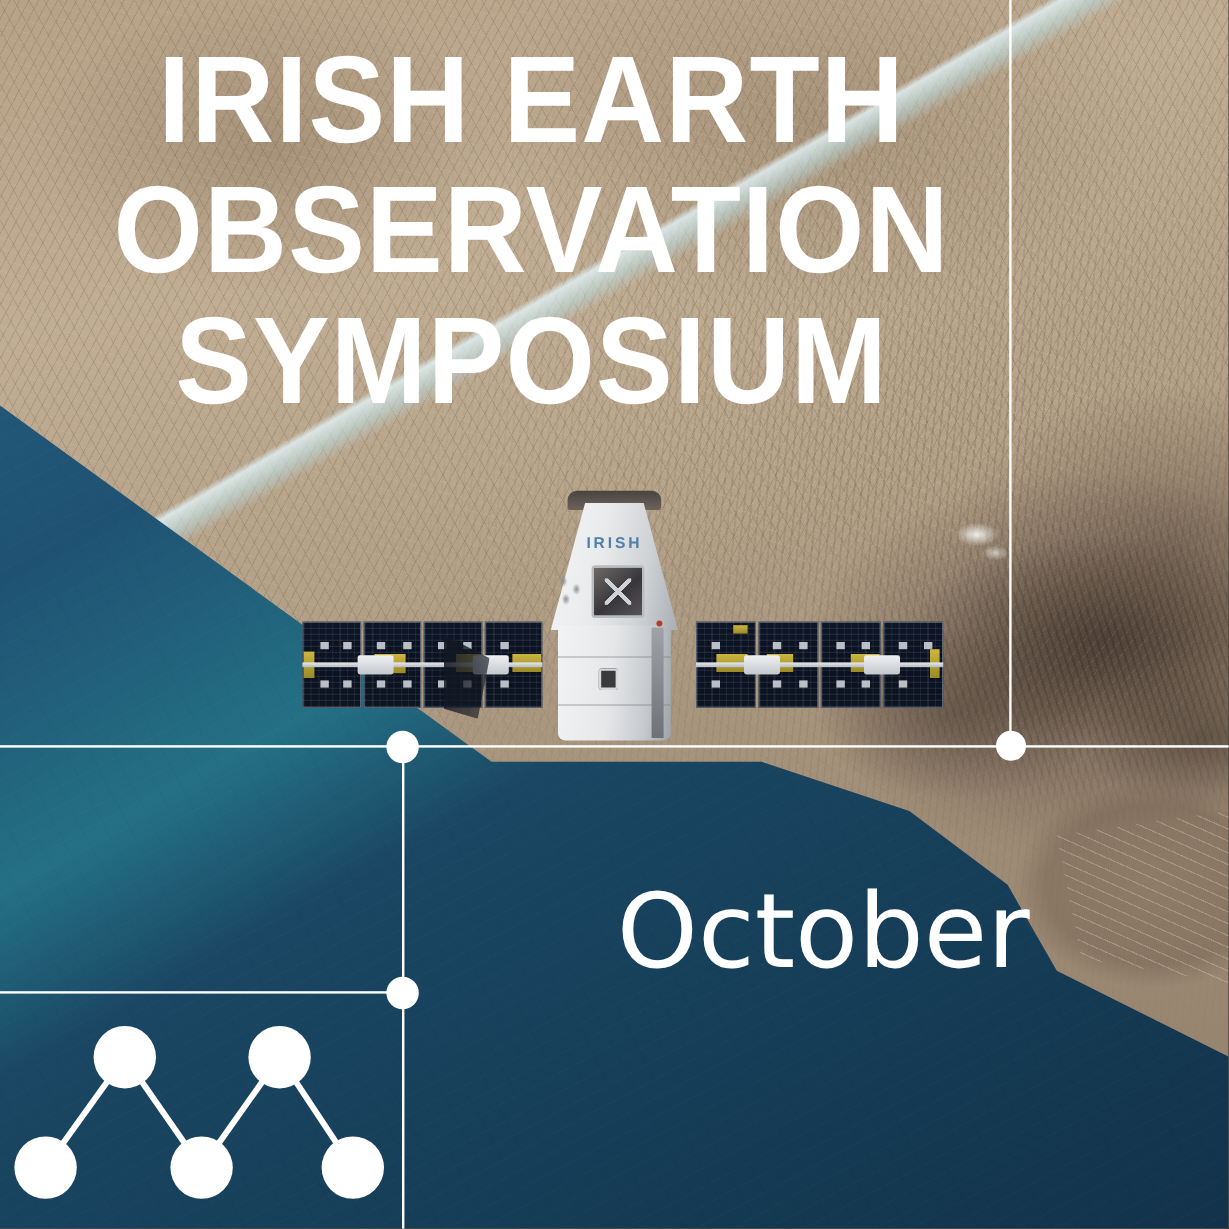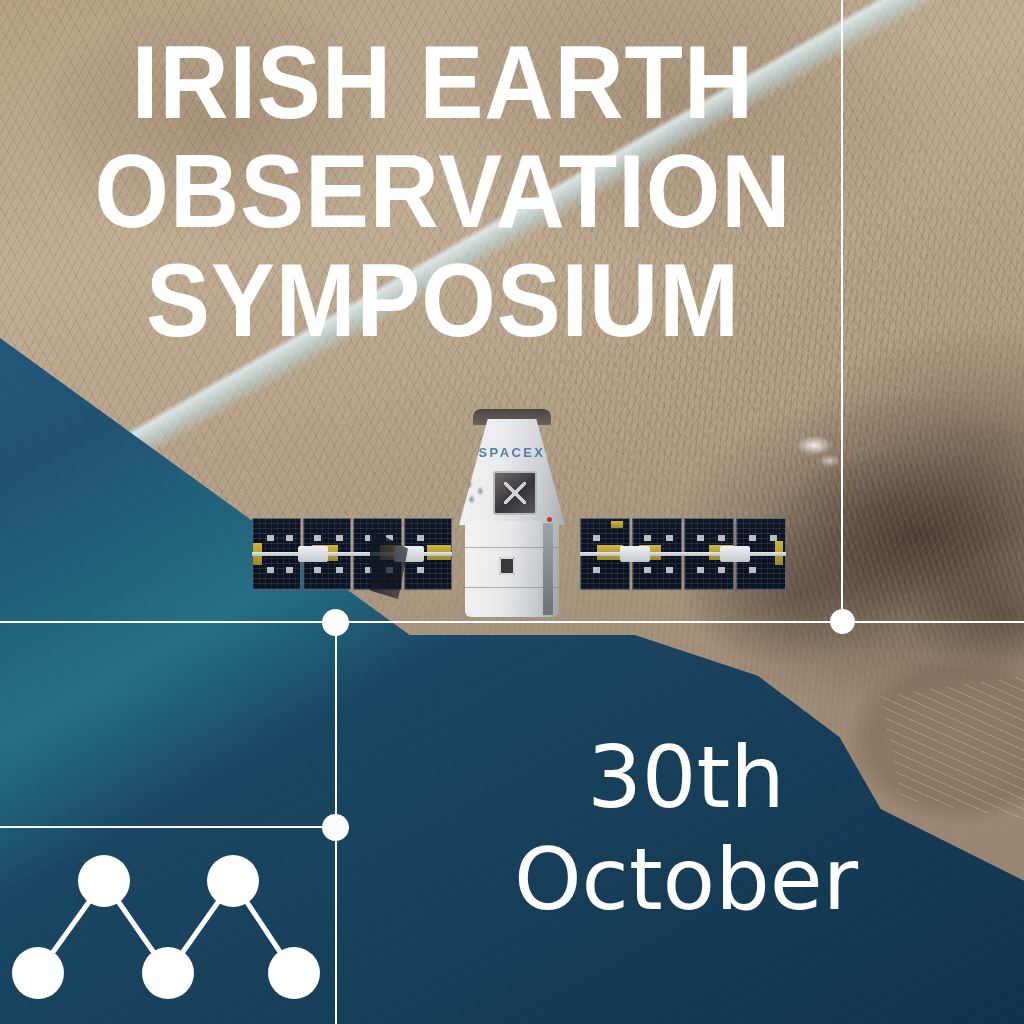--- a/index.html
+++ b/index.html
@@ -326,21 +326,21 @@
       <div class="wing-spar"></div>
       <div class="spar-hub" style="left:40px"></div>
       <div class="spar-hub" style="left:140px"></div>
     </div>
 
     <div class="shadow-fin"></div>
 
     <div class="capsule">
       <div class="nose"></div>
       <div class="cone"></div>
-      <div class="brand">SPACEX</div>
+      <div class="brand">IRISH</div>
       <div class="thrusters"></div>
       <div class="hatch">
         <div class="hatch-x"></div>
       </div>
       <div class="trunk"></div>
       <div class="trunk-seam" style="top:142px"></div>
       <div class="trunk-seam" style="top:182px"></div>
       <div class="trunk-rail"></div>
       <div class="red-dot"></div>
       <div class="trunk-badge"></div>
@@ -355,21 +355,20 @@
   <div class="grid-dot dot-b"></div>
   <div class="grid-dot dot-c"></div>
 
   <h1 id="headline">
     <span class="hl-line">IRISH EARTH</span>
     <span class="hl-line">OBSERVATION</span>
     <span class="hl-line">SYMPOSIUM</span>
   </h1>
 
   <div id="date-block">
-    <span class="dt-line">30th</span>
     <span class="dt-line">October</span>
   </div>
 
   <svg id="zigzag" viewBox="0 0 336 178">
     <polyline id="zz-path" fill="none" stroke="#ffffff" stroke-width="5" stroke-linecap="round" stroke-linejoin="round" points="38,127 104,35 168,127 233,35 294,127"></polyline>
     <g id="zz-nodes">
         <circle cx="38" cy="127" r="26" fill="#ffffff"></circle>
         <circle cx="104" cy="35" r="26" fill="#ffffff"></circle>
         <circle cx="168" cy="127" r="26" fill="#ffffff"></circle>
         <circle cx="233" cy="35" r="26" fill="#ffffff"></circle>

